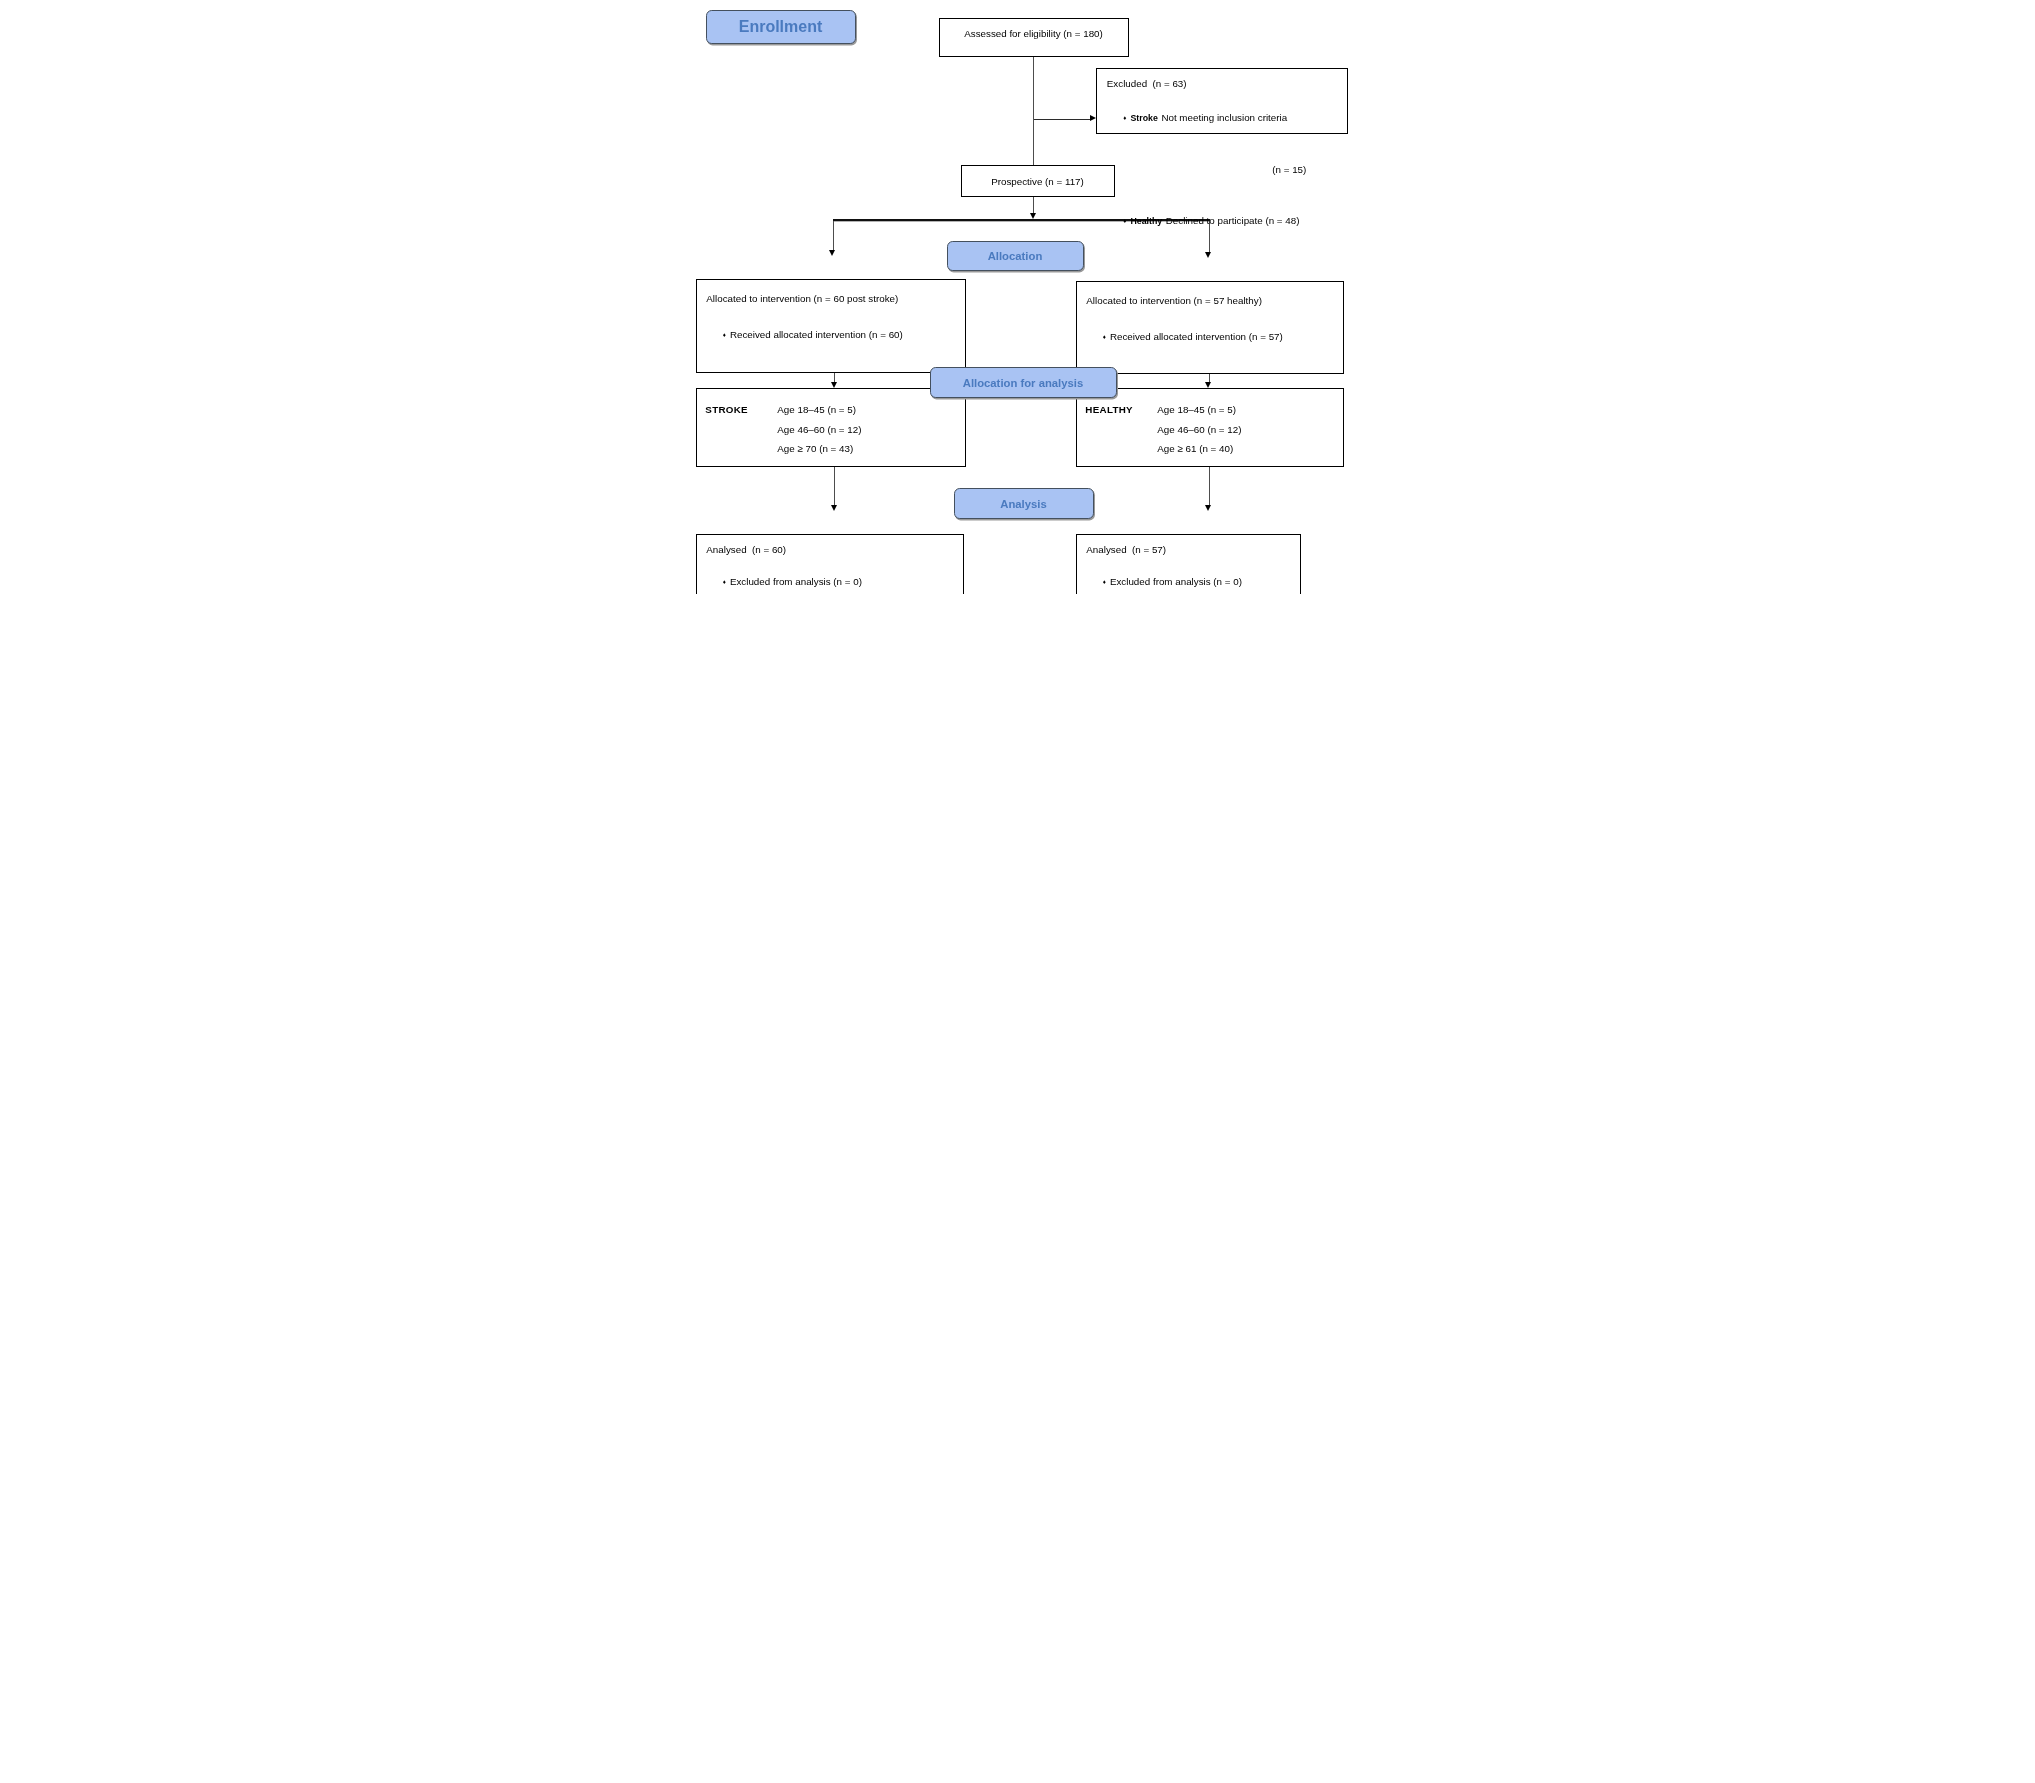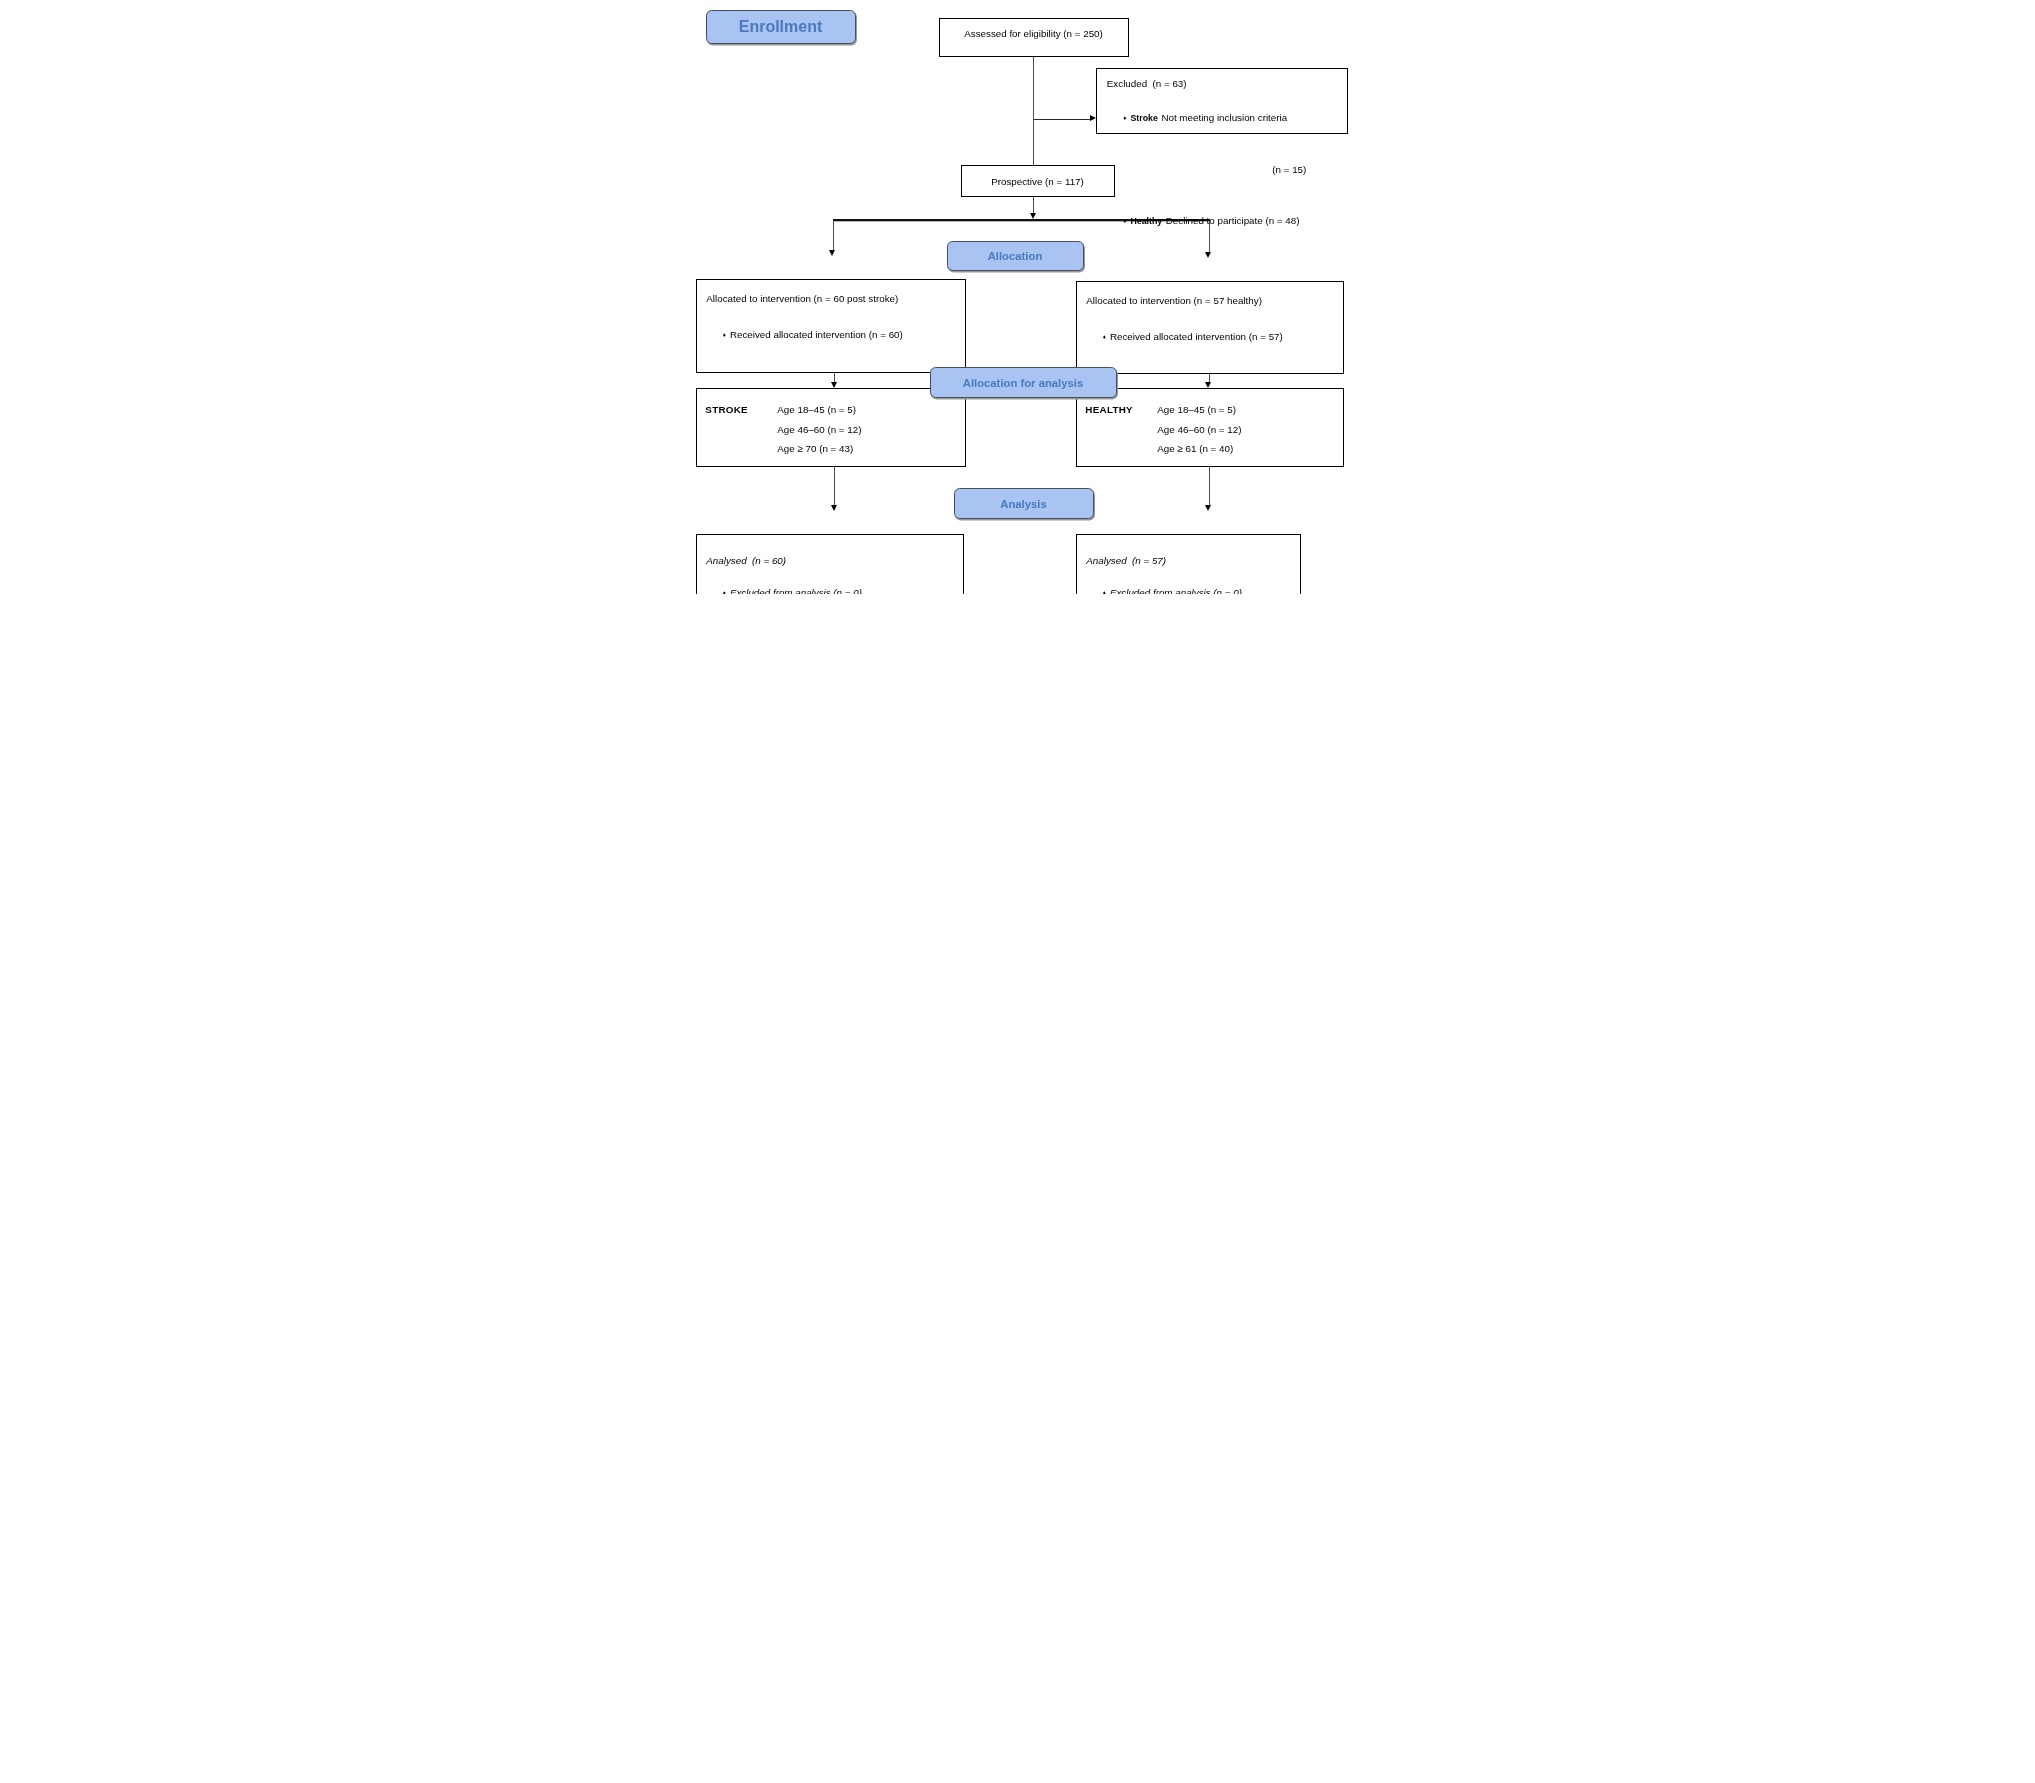--- a/index.html
+++ b/index.html
@@ -55,21 +55,21 @@
   }
   .center-box.assessed { padding-bottom: 8.2px; }
 
   .excluded-box { padding: 6.2px 8.2px 0 10.3px; }
   .excluded-box .line { line-height: 17px; }
   .excluded-box .right-line { text-align: right; padding-right: 32px; }
   .prefix { font-weight: bold; font-size: 8.8px; margin-right: 3.6px; }
 
   .content-box { padding: 10.3px 6.2px 0 9.8px; margin-top: 23px; }
   .content-box .line { line-height: 18px; }
-  .content-box.analysed { padding-top: 18px; font-style: italic; }
+  .content-box.analysed { padding-top: 7px; }
   .content-box.analysed .line { line-height: 16px; }
 
   .bullet {
     font-size: 6.2px;
     margin-right: 4.1px;
     position: relative;
     top: -1px;
   }
 
   .group-box .group-inner { display: flex; padding: 11.3px 0 0 8.8px; }
@@ -139,21 +139,21 @@
   <div class="vline" style="left:530px; top:352px; height:30px;"></div>
   <div class="arrow-down" style="left:526px; top:382px;"></div>
 
   <div class="vline" style="left:155px; top:467px; height:38px;"></div>
   <div class="arrow-down" style="left:152px; top:505px;"></div>
 
   <div class="vline" style="left:530px; top:467px; height:38px;"></div>
   <div class="arrow-down" style="left:526px; top:505px;"></div>
 
   <div class="flow-box center-box assessed" style="left:260px; top:18px; width:190px; height:39px;">
-    <span class="line">Assessed for eligibility (n = 250)</span>
+    <span class="line">Assessed for eligibility (n = 180)</span>
   </div>
 
   <div class="flow-box excluded-box" style="left:417px; top:68px; width:252px; height:66px;">
     <div class="line">Excluded  (n = 63)</div>
     <div class="line">
       <span class="bullet">♦</span><span class="prefix">Stroke</span><span>Not meeting inclusion criteria</span>
     </div>
     <div class="line right-line">
       <span>(n = 15)</span>
     </div>

